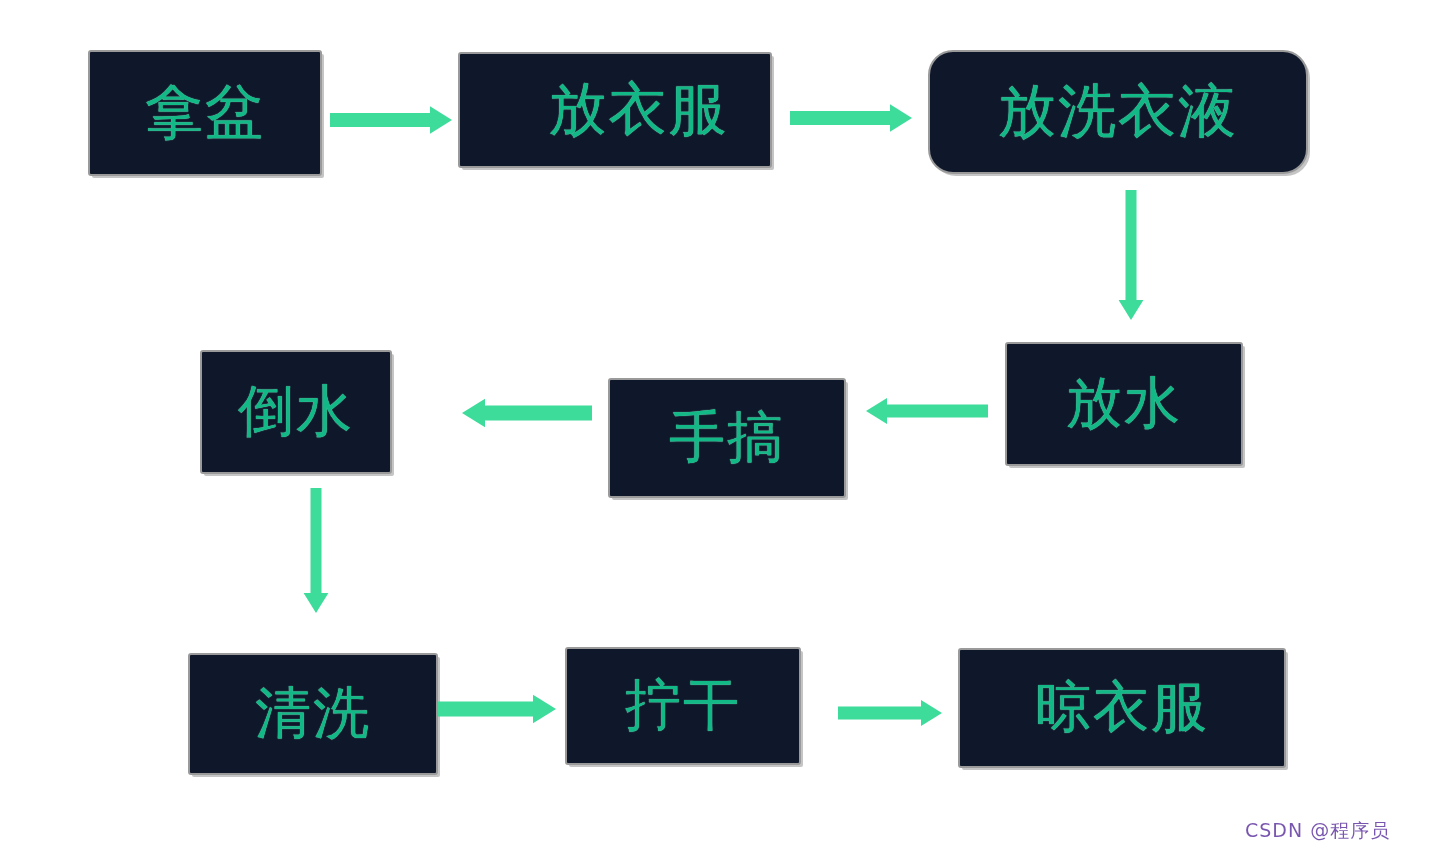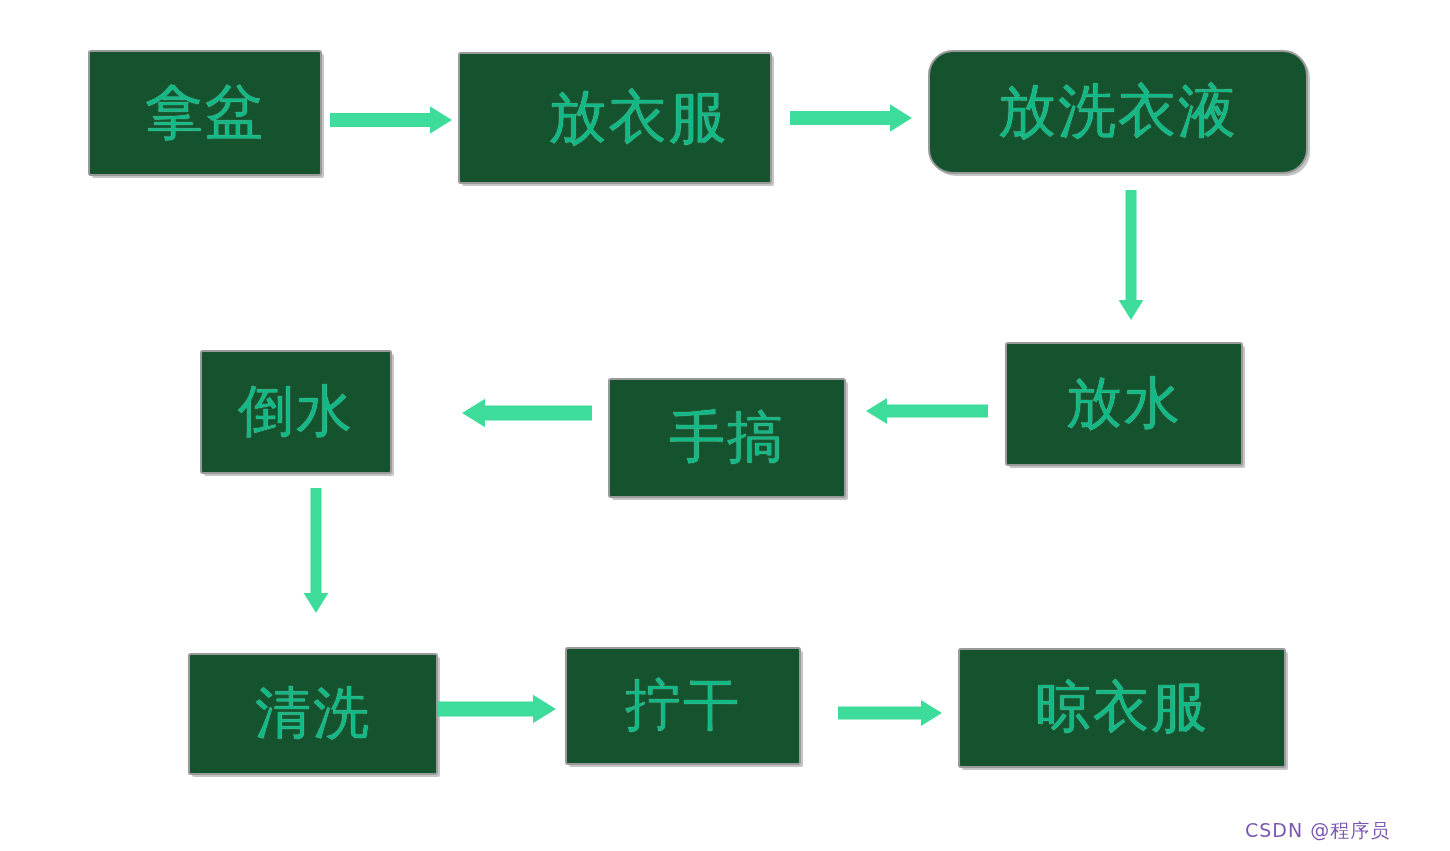--- a/index.html
+++ b/index.html
@@ -16,21 +16,21 @@
     width: 1450px;
     height: 851px;
     background: #ffffff;
     overflow: hidden;
   }
 
   
   .node {
     position: absolute;
     box-sizing: border-box;
-    background: #14532d;
+    background: #0f172a;
     border: 2px solid #9a9a9a;
     border-radius: 3px;
     box-shadow: 3px 3px 0 -1px rgba(150,150,150,0.55);
     display: flex;
     align-items: center;
     justify-content: center;
   }
   .node-label {
     color: #12b886;
     font-family: "DejaVu Sans", "Liberation Sans", sans-serif;
@@ -62,21 +62,21 @@
   }
 </style>
 </head>
 <body>
 
 <div id="canvas">
   <div id="nodes-layer">
       <div class="node" style="left: 88px; top: 50px; width: 234px; height: 126px; border-color: rgb(154, 154, 154);">
         <span class="node-label" style="font-size: 58px; color: rgb(18, 184, 134);">拿盆</span>
       </div>
-      <div class="node" style="left: 458px; top: 52px; width: 314px; height: 132px; border-color: rgb(154, 154, 154); padding-left: 47px;">
+      <div class="node" style="left: 458px; top: 52px; width: 314px; height: 116px; border-color: rgb(154, 154, 154); padding-left: 47px;">
         <span class="node-label" style="font-size: 58px; color: rgb(18, 184, 134);">放衣服</span>
       </div>
       <div class="node" style="left: 928px; top: 50px; width: 380px; height: 124px; border-color: rgb(154, 154, 154); border-radius: 25px;">
         <span class="node-label" style="font-size: 58px; color: rgb(18, 184, 134);">放洗衣液</span>
       </div>
       <div class="node" style="left: 200px; top: 350px; width: 192px; height: 124px; border-color: rgb(154, 154, 154);">
         <span class="node-label" style="font-size: 56px; color: rgb(18, 184, 134);">倒水</span>
       </div>
       <div class="node" style="left: 608px; top: 344px; width: 238px; height: 120px; border-color: rgb(154, 154, 154); margin-top: 34px;">
         <span class="node-label" style="font-size: 56px; color: rgb(18, 184, 134);">手搞</span>

